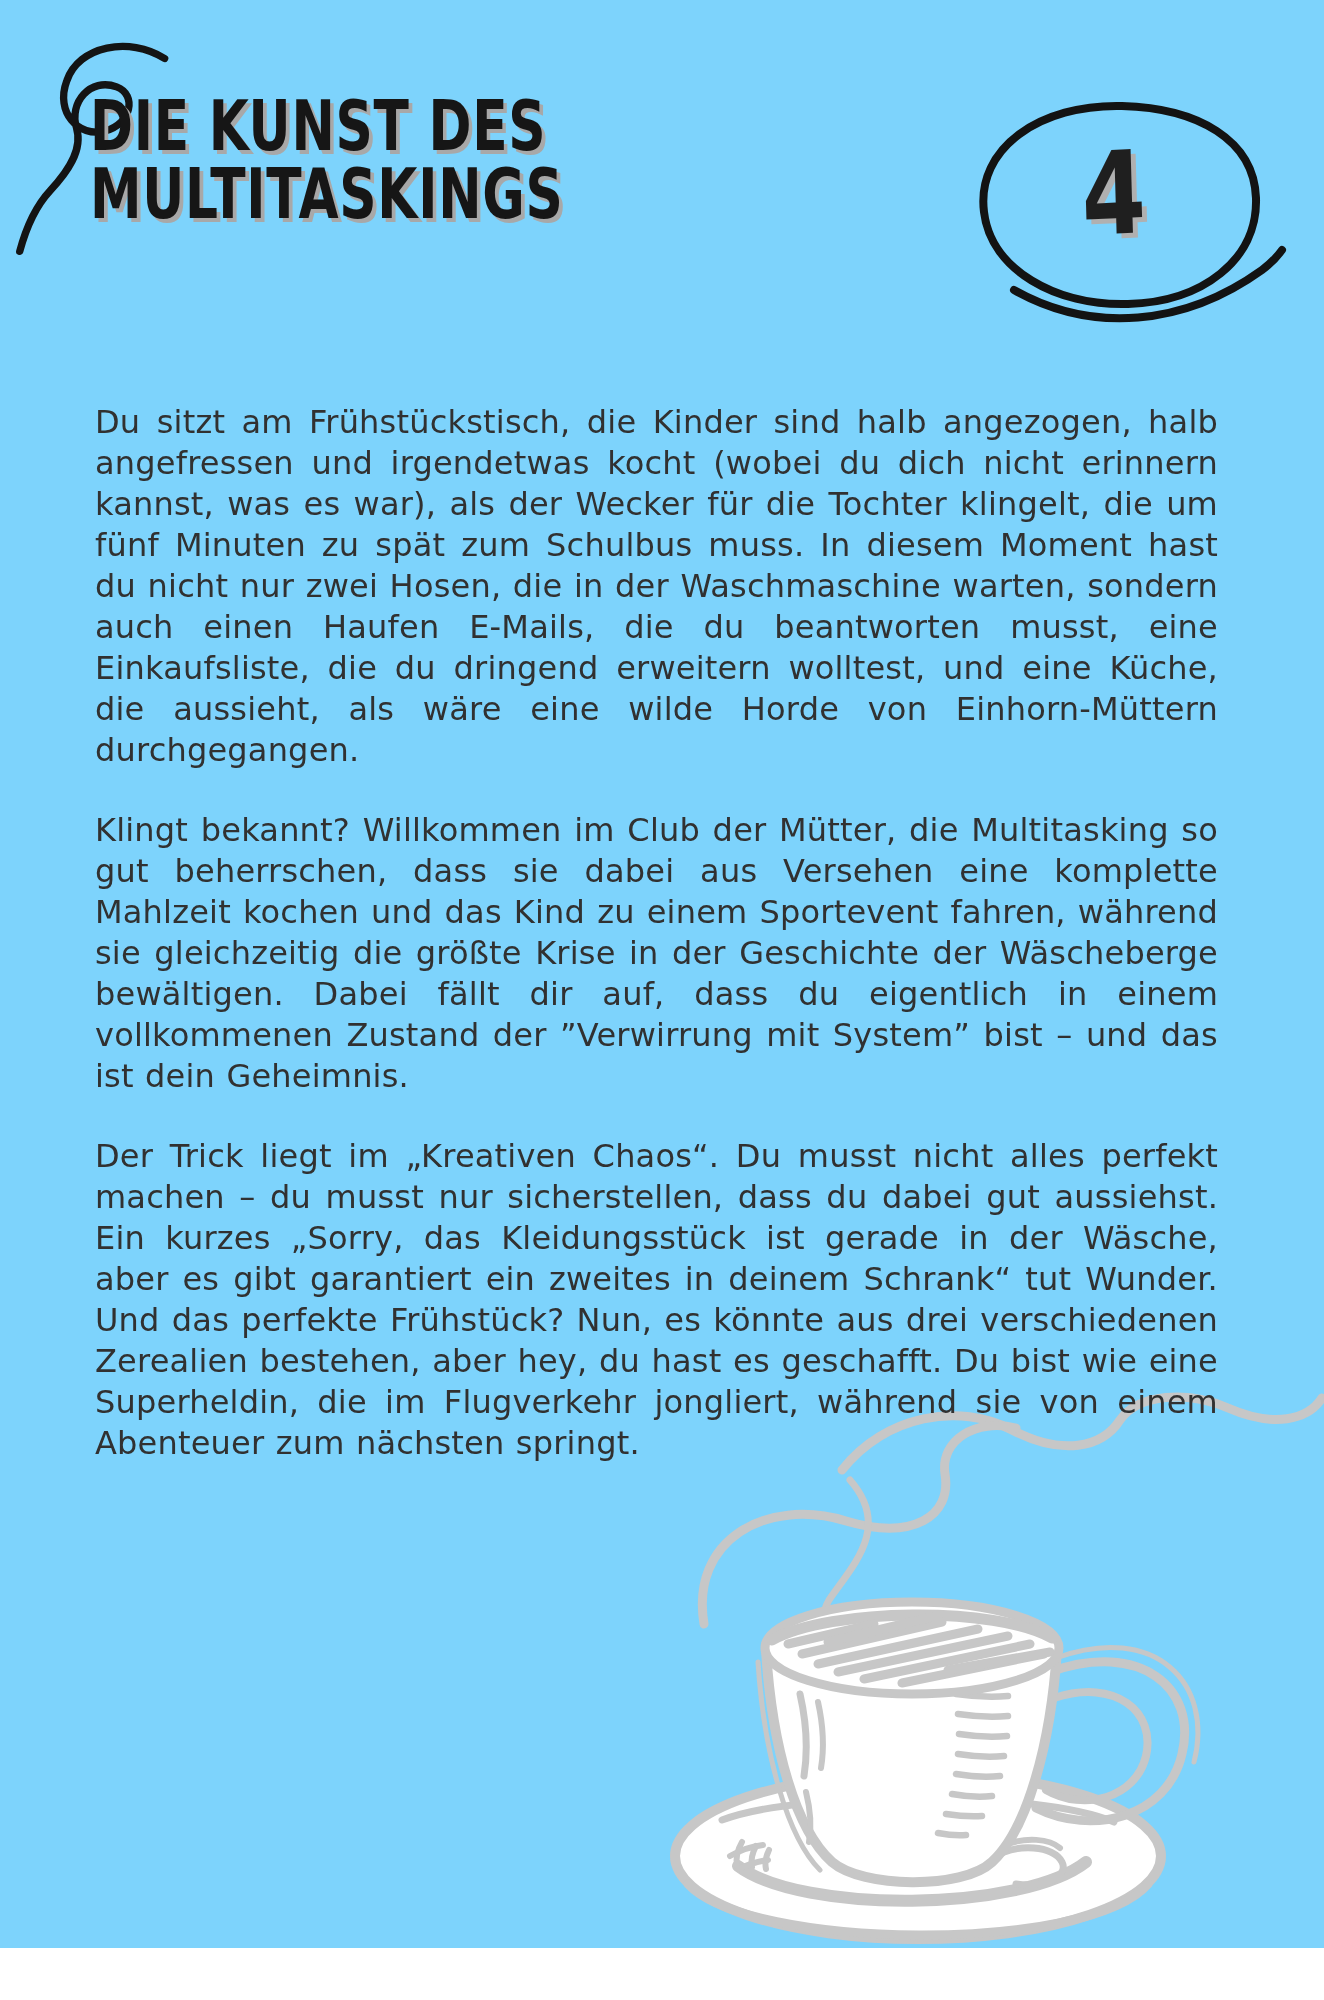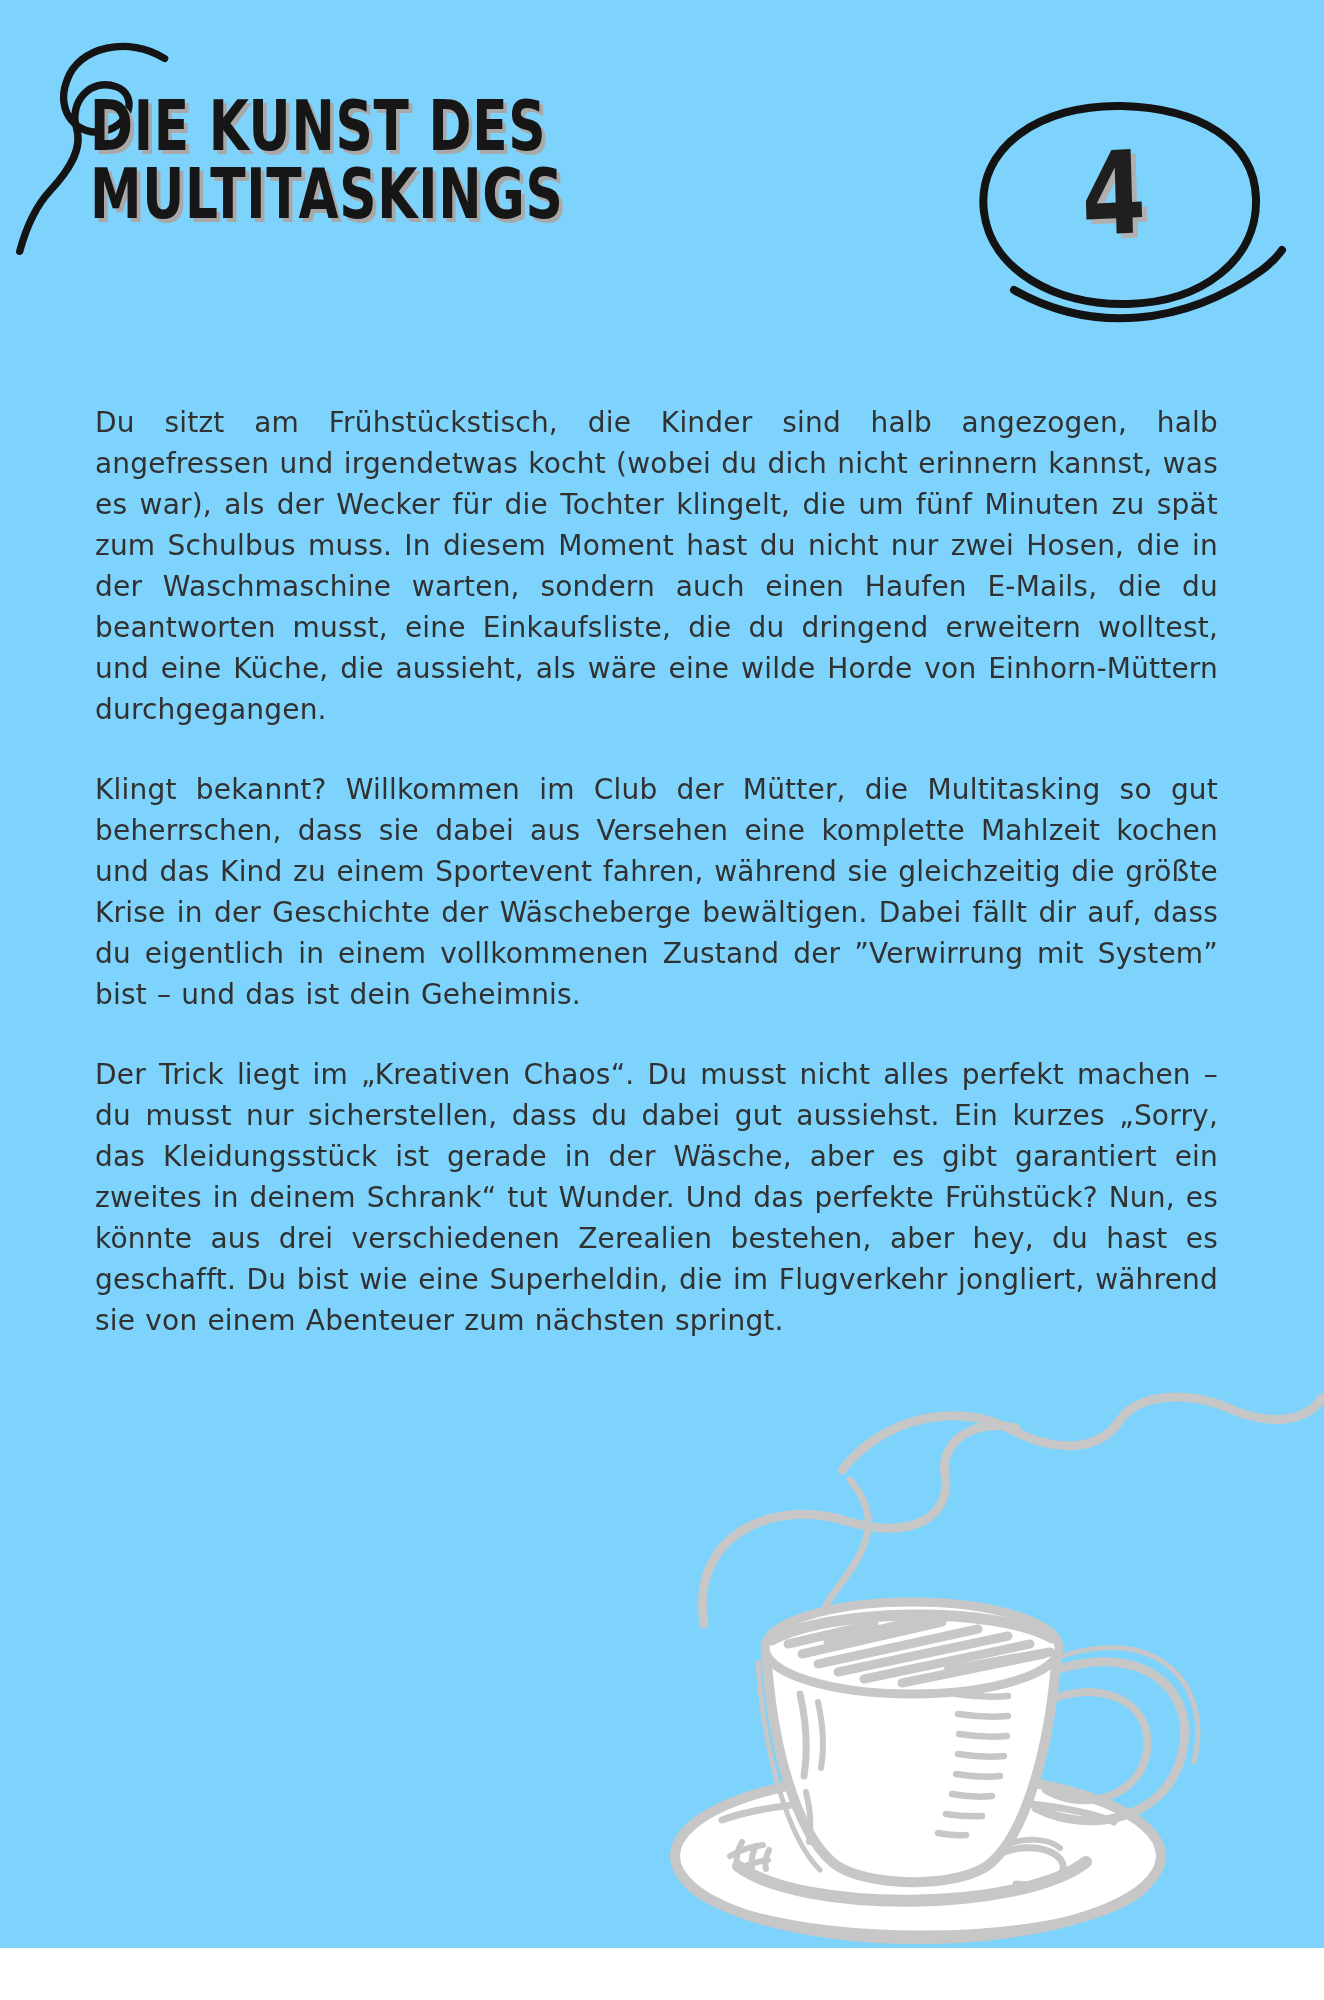--- a/index.html
+++ b/index.html
@@ -63,21 +63,21 @@
   }
 
   
   .body-text {
     position: absolute;
     left: 95px; top: 402px;
     width: 1123px;
   }
   .body-text p {
     margin: 0 0 39px 0;
-    font-size: 28px;
+    font-size: 32px;
     line-height: 41px;
     letter-spacing: 0.2px;
     word-spacing: 1px;
     color: #313131;
     text-align: justify;
   }
 </style>
 </head>
 <body>
 

